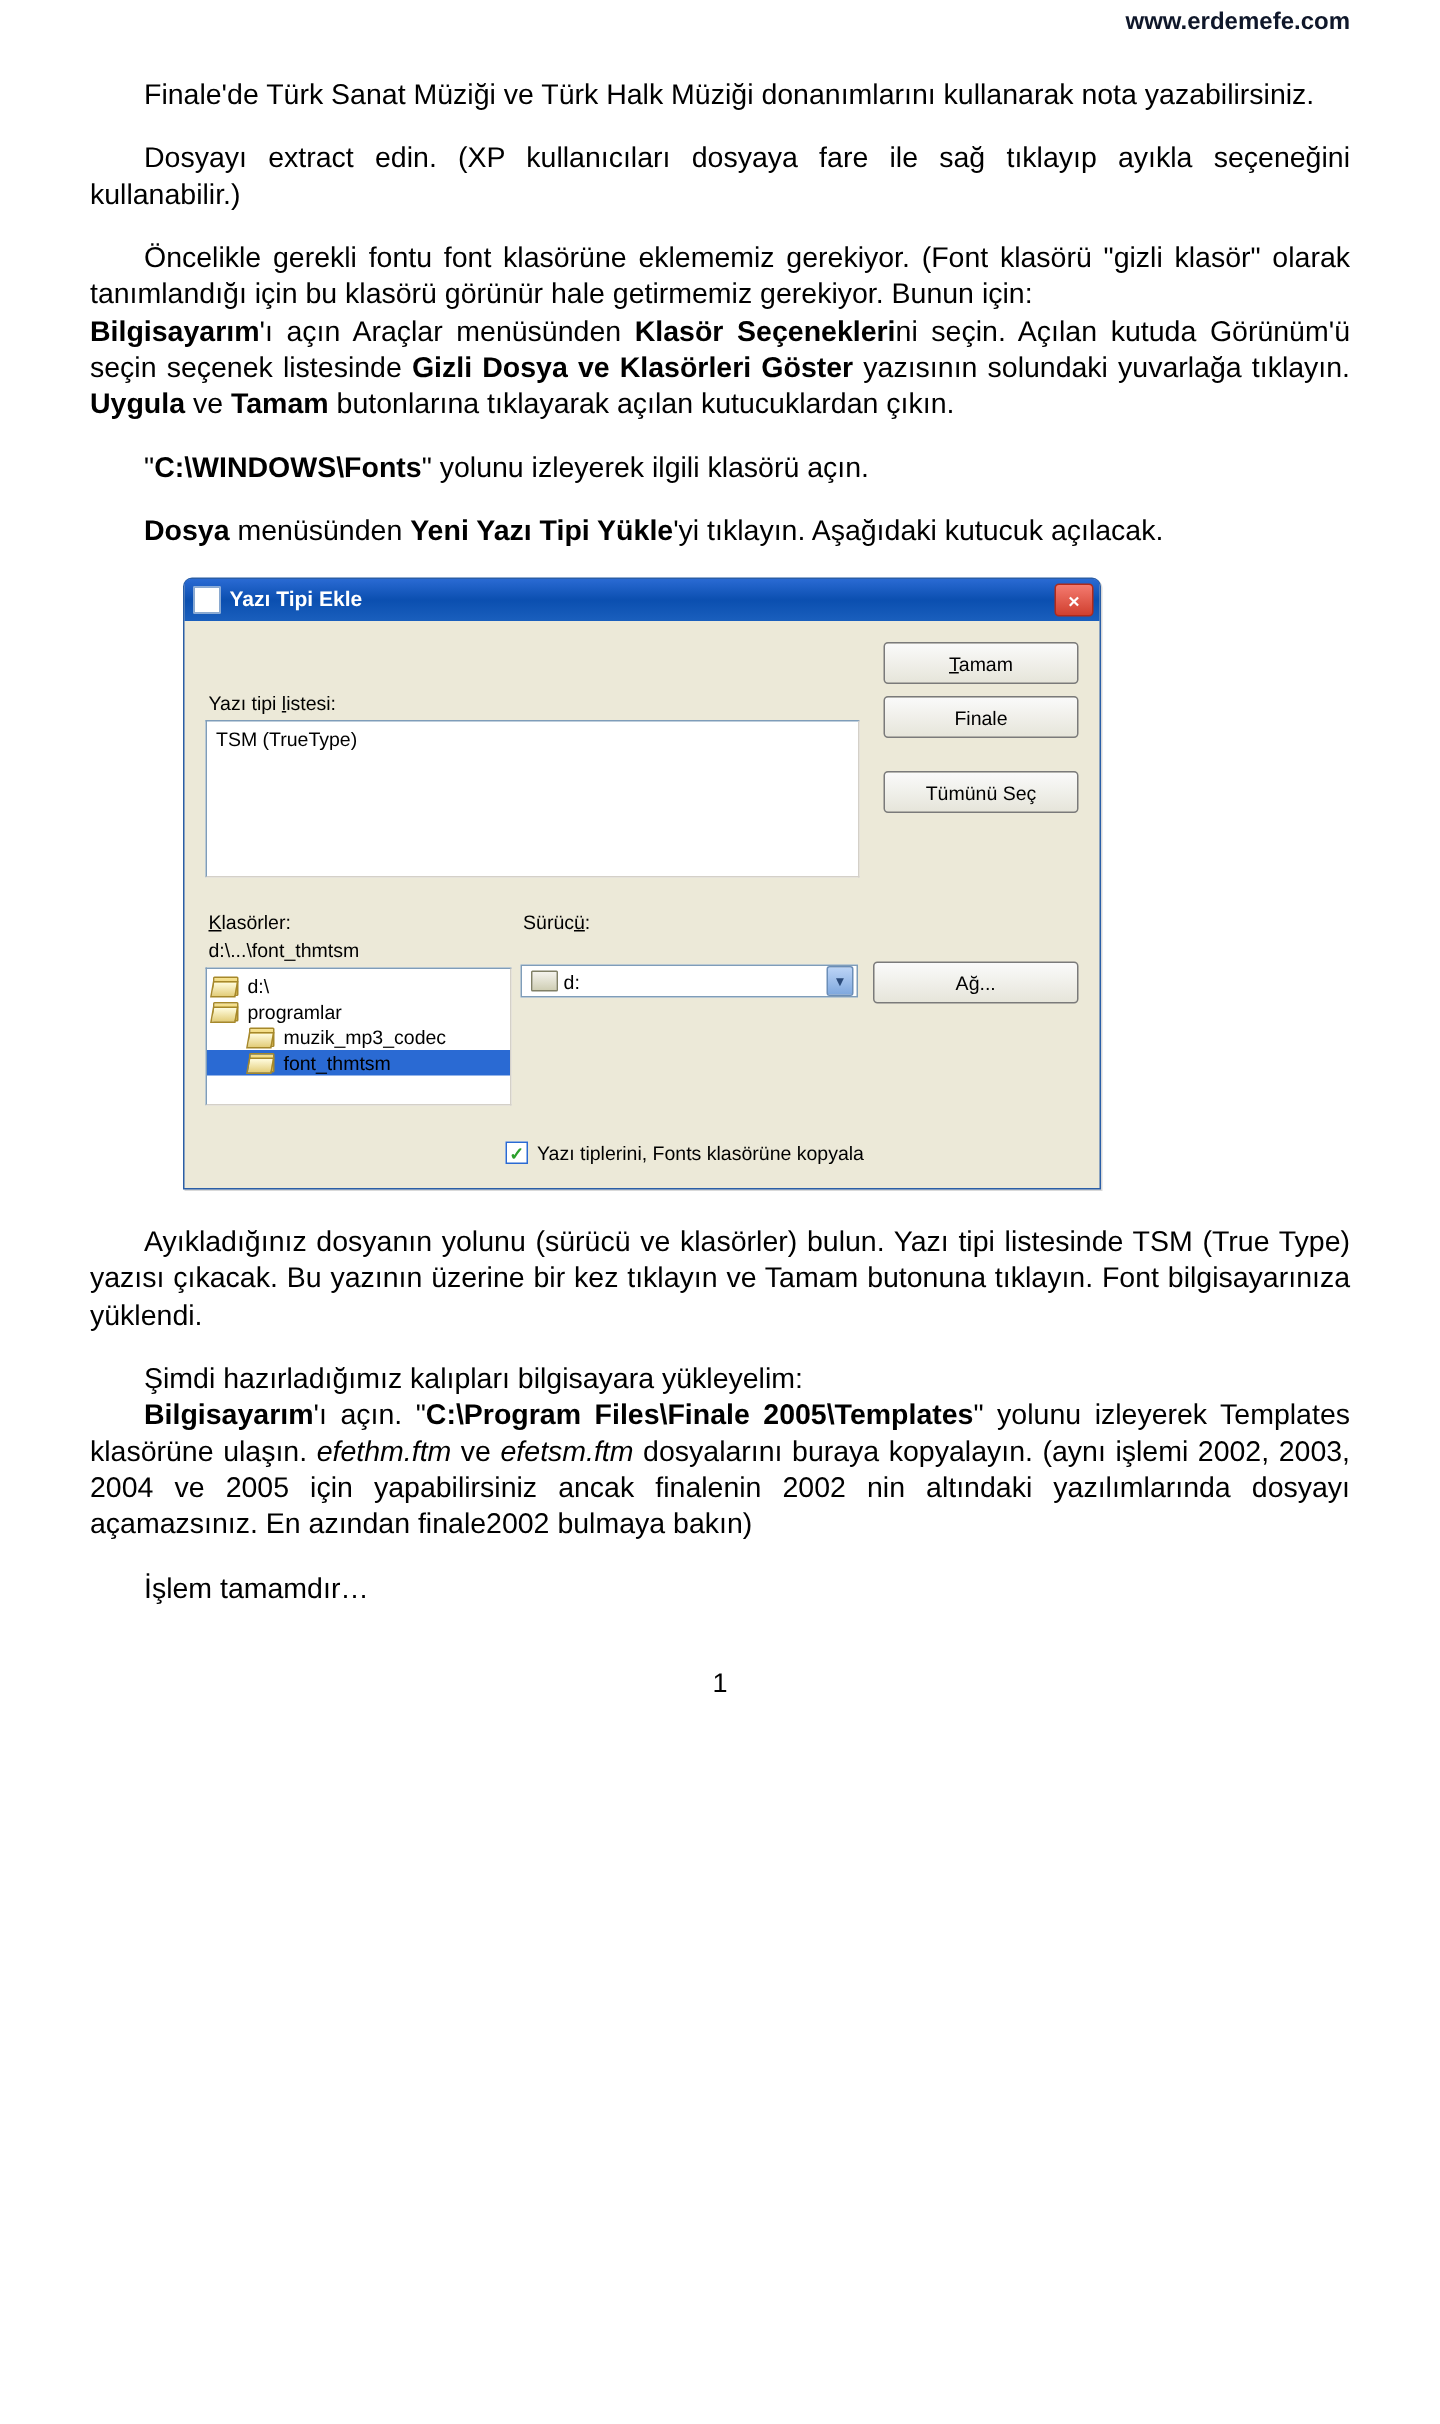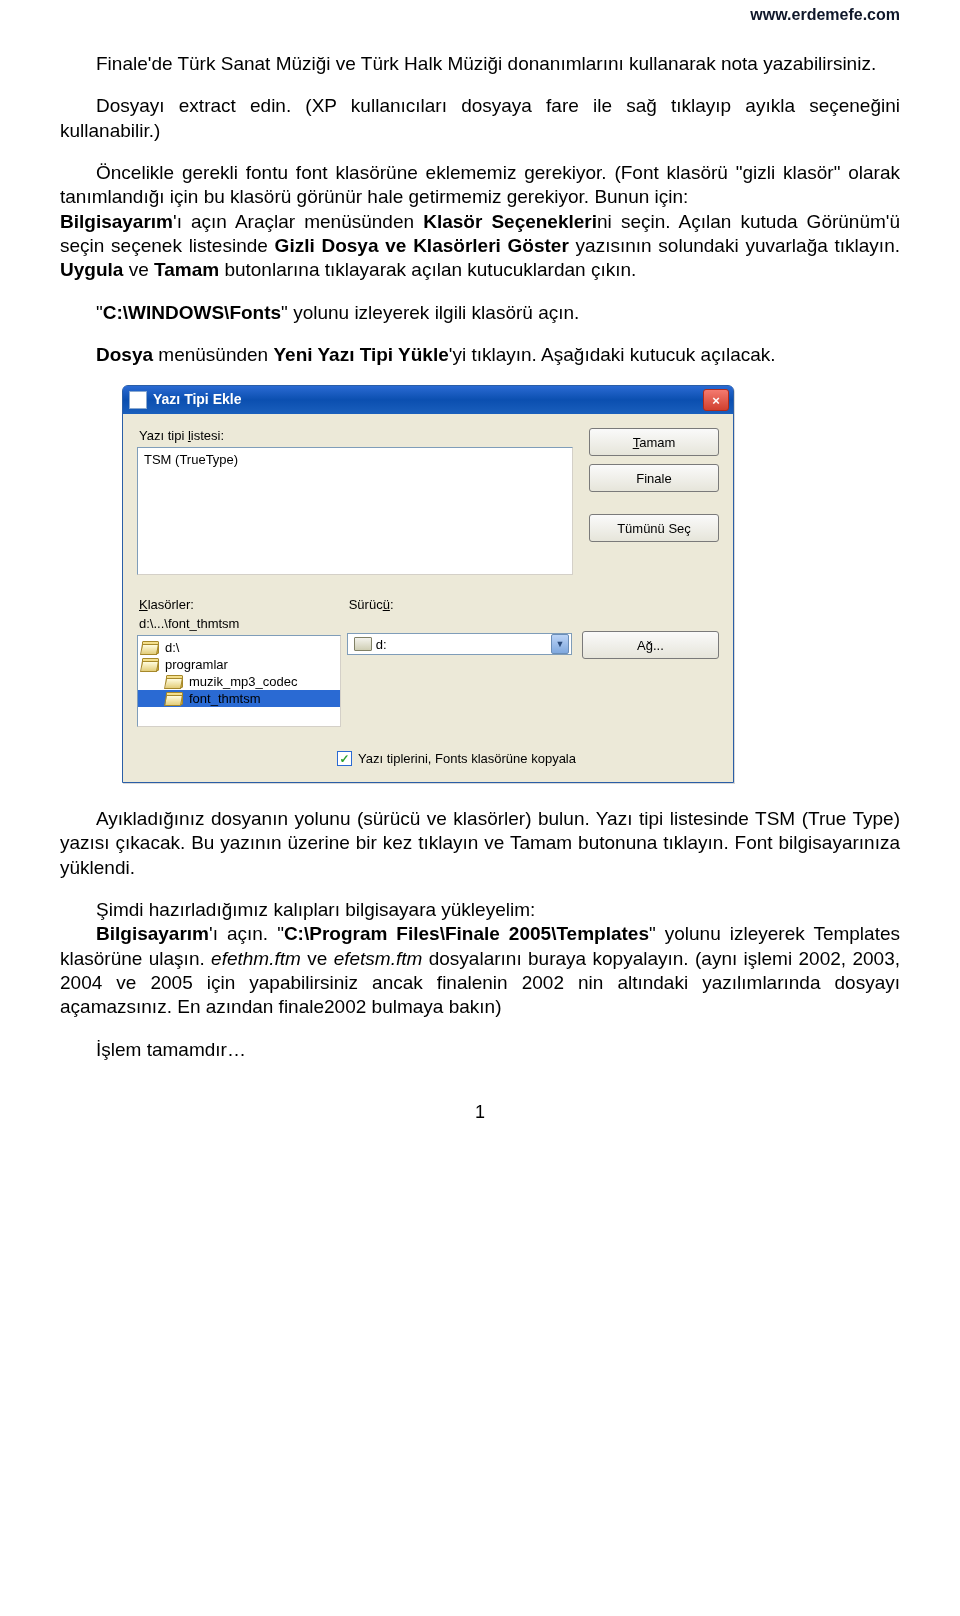--- a/index.html
+++ b/index.html
@@ -72,31 +72,31 @@
     font-size: 13px;
     display: flex; align-items: center; justify-content: center;
     cursor: pointer;
   }
   .dialog-body {
     padding: 14px 14px 2px 14px;
     font-size: 13px;
     color: #000;
   }
   .row { display: flex; }
-  .left-col { flex: 1 1 auto; padding-right: 16px; }
+  .left-col { flex: 1 1 auto; padding-right: 16px; margin-top: 33px; }
   .right-col { width: 130px; display: flex; flex-direction: column; gap: 8px; }
   .xp-label { margin: 0 0 4px 2px; }
   .underline { text-decoration: underline; }
   .xp-listbox {
     background: #fff;
     border: 1px solid #7f9db9;
     border-right: 1px solid #d4d0c8;
     border-bottom: 1px solid #d4d0c8;
     box-sizing: border-box;
-    height: 128px;
+    height: 105px;
     padding: 4px 6px;
     font-size: 13px;
     overflow: hidden;
   }
   .xp-button {
     background: linear-gradient(to bottom, #fafafa, #e6e5da);
     border: 1px solid #7a7a7a;
     border-radius: 3px;
     height: 26px;
     font-size: 13px;

